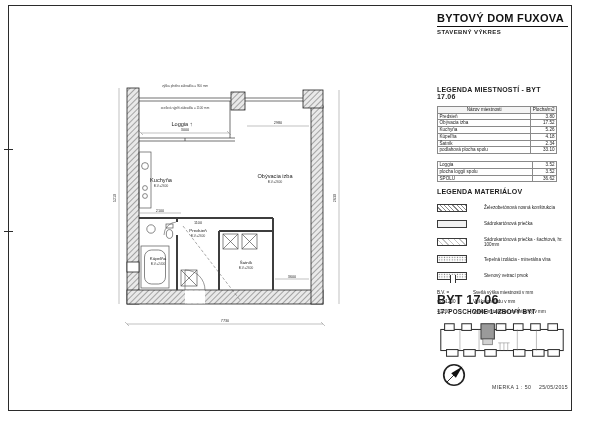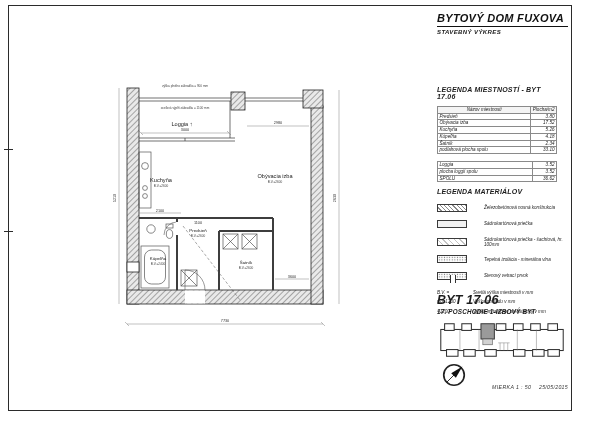--- a/index.html
+++ b/index.html
@@ -3,21 +3,21 @@
 <meta charset="utf-8">
 <style>
   * { margin:0; padding:0; box-sizing:border-box; }
   html,body { background:#ffffff; }
   body { font-family:"Liberation Sans", sans-serif; color:#1c1c1c; }
   #sheet { position:relative; width:600px; height:426px; background:#fff; overflow:hidden; }
   .frame { position:absolute; left:8px; top:5px; width:564px; height:406px; border:1px solid #2b2b2b; }
   .fold-mark { position:absolute; width:9px; height:1px; background:#2b2b2b; left:4px; }
 
   
-  .info { position:absolute; left:437px; top:12px; width:131px; height:398px;font-style:italic; }
+  .info { position:absolute; left:437px; top:12px; width:131px; height:398px; }
   .tb-title { font-size:11px; font-weight:bold; letter-spacing:.3px; color:#111;
               border-bottom:1.6px solid #111; padding-bottom:2px; }
   .tb-sub { font-size:6px; font-weight:bold; letter-spacing:.4px; margin-top:2px; }
 
   .rooms-legend { position:absolute; top:74px; left:0; width:124px; }
   .legend-heading { font-size:7px; font-weight:bold; letter-spacing:.2px; }
   table.areas { width:120px; border-collapse:collapse; margin-top:6px; font-size:4.6px; }
   table.areas td, table.areas th { border:0.5px solid #8a8a8a; padding:0 1.5px; line-height:1.25; font-weight:normal; text-align:left; }
   table.areas th { text-align:center; background:#f4f4f4; }
   table.areas td.num { text-align:right; width:24px; }

